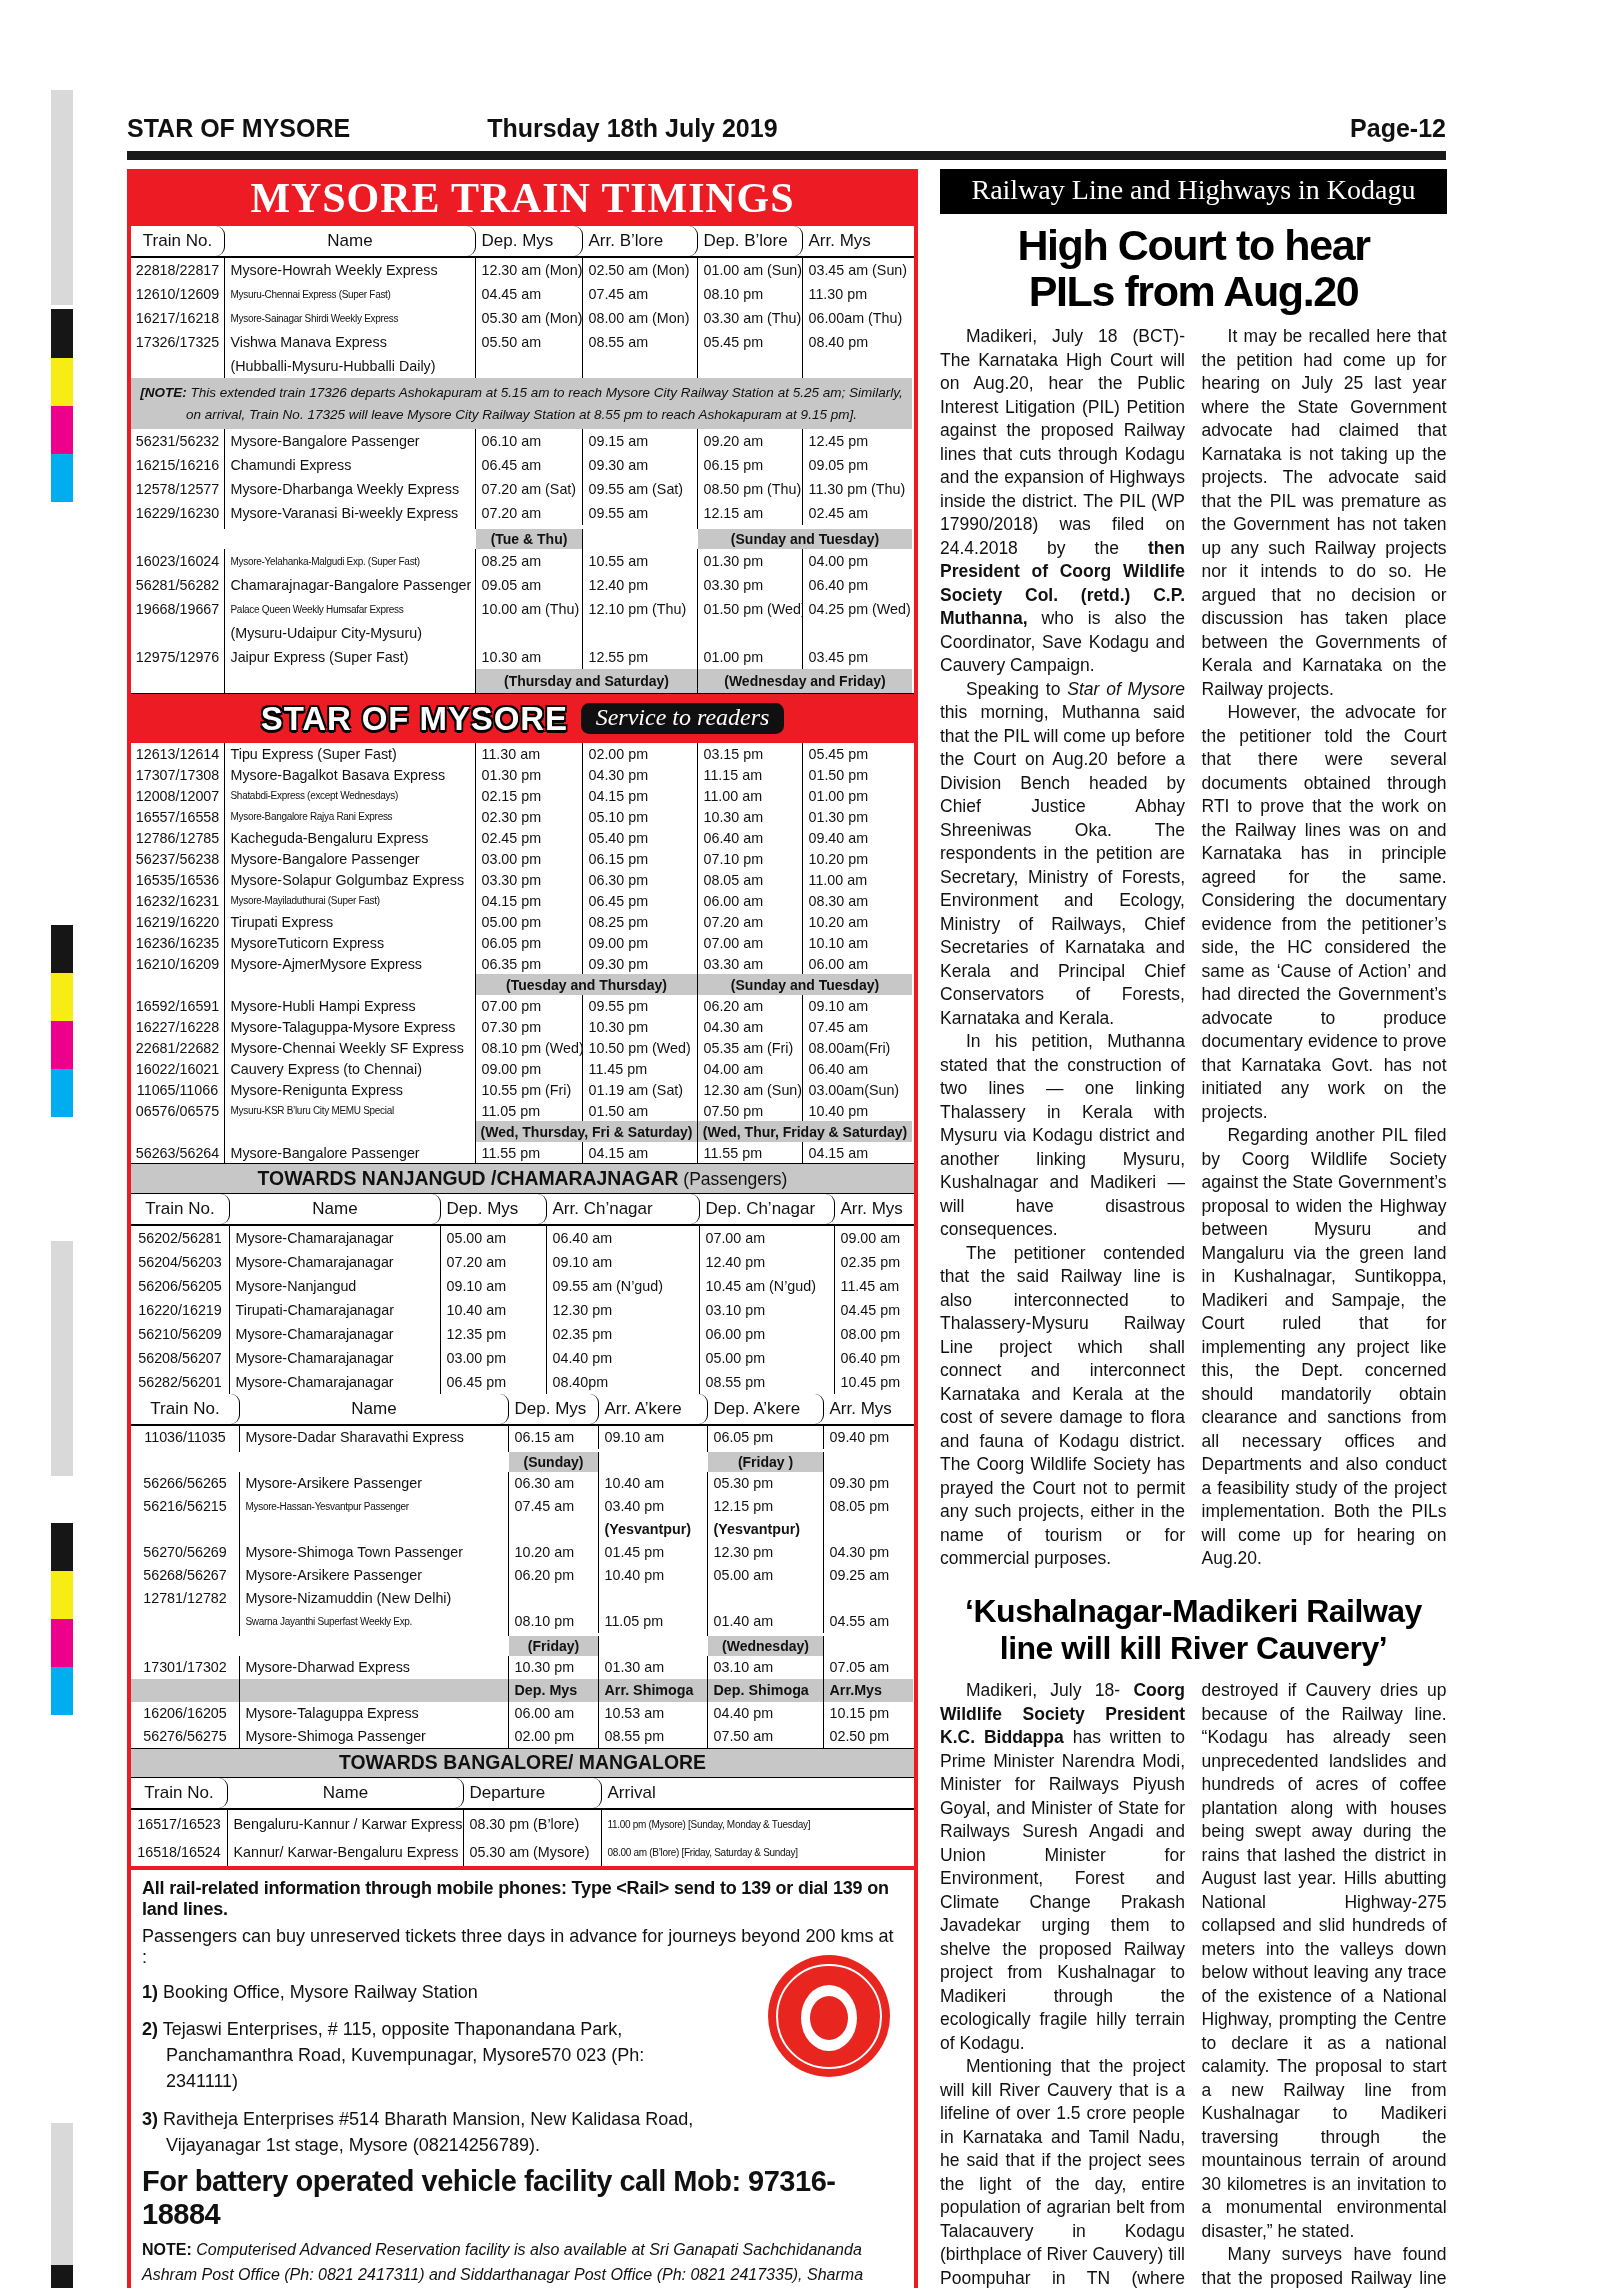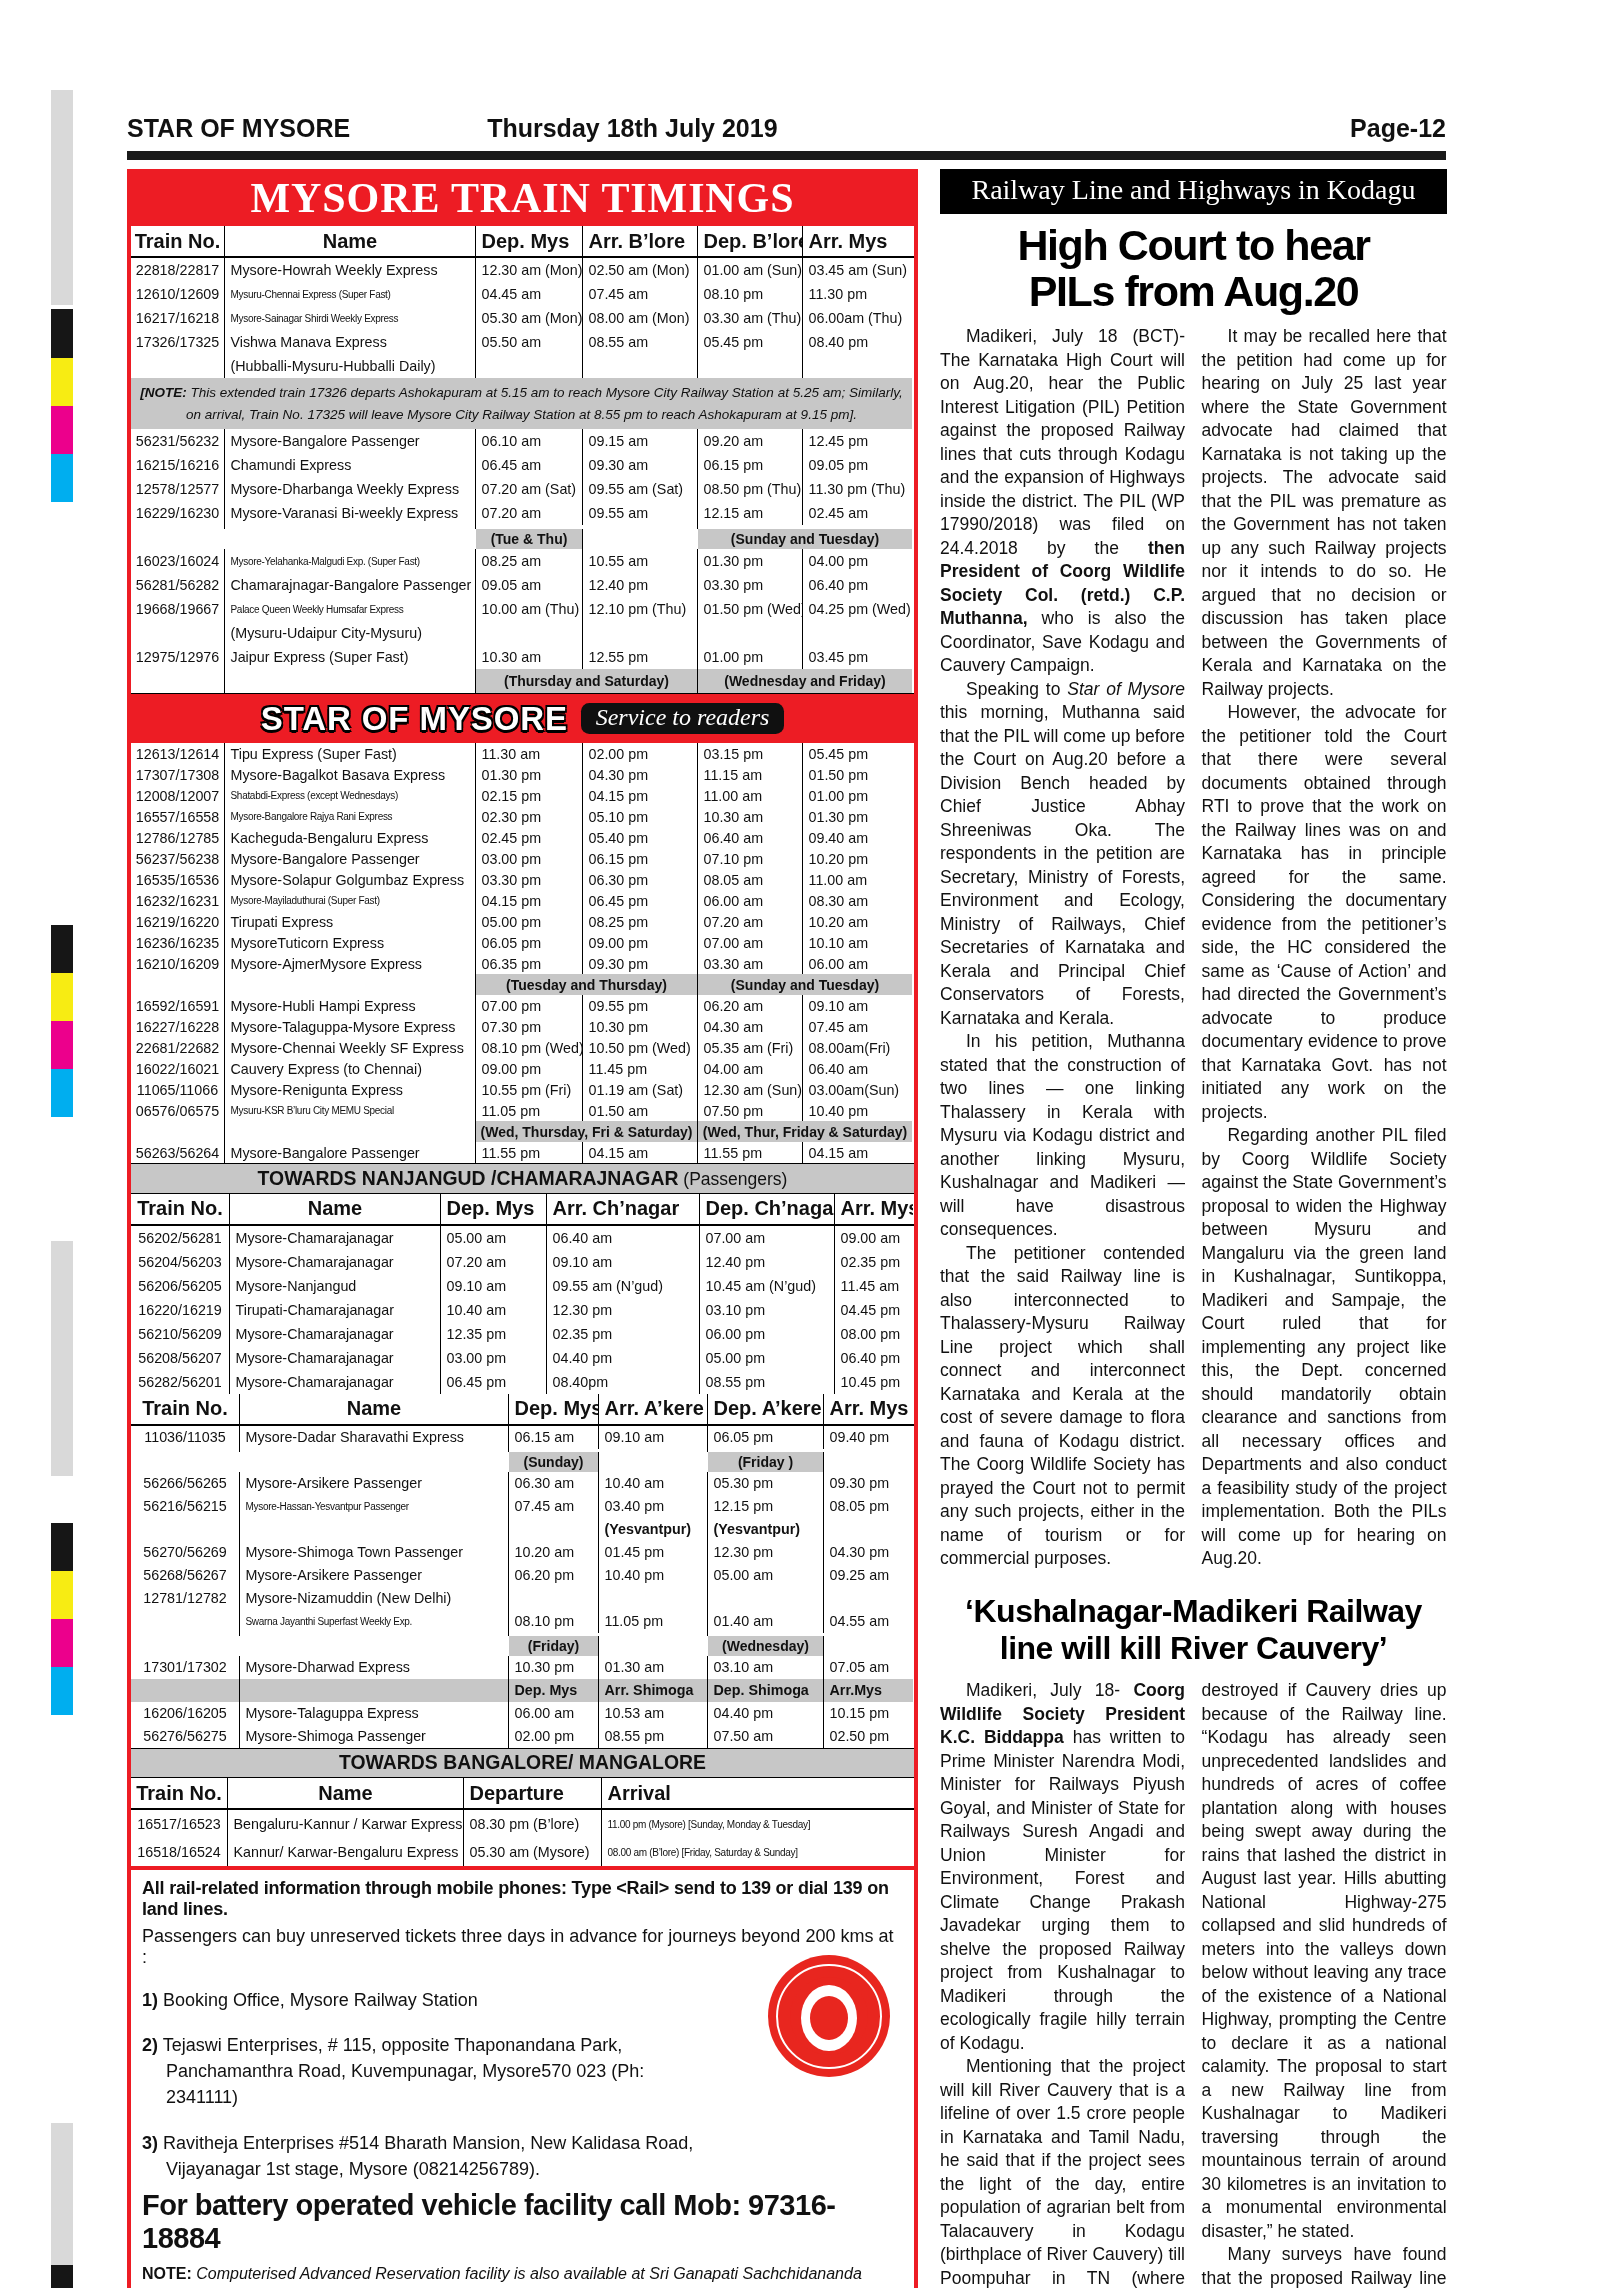--- a/index.html
+++ b/index.html
@@ -31,21 +31,21 @@
   .g-nan {grid-template-columns:99px 211px 106px 153px 135px 78px;}
   .g-has {grid-template-columns:109px 269px 90px 109px 116px 89px;}
   .g-ban {grid-template-columns:97px 236px 138px 311px;}
   .tcell{padding:0.9px 5.5px;font-size:14.3px;border-right:1.8px solid #000;display:flex;align-items:center;
          white-space:nowrap;overflow:hidden;}
   .tcell.no-r{border-right:none;}
   .c0{justify-content:center;text-align:center;}
   .tight{font-size:10px;letter-spacing:-0.3px;}
   .bold{font-weight:bold;}
   .hrow{border-bottom:2.8px solid #000;}
-  .hrow .tcell{font-weight:bold;font-size:20px;min-height:30px;}
+  .hrow .tcell{font-weight:normal;font-size:17px;min-height:30px;border-radius:9px;}
   .hrow .c0,.hrow .c1{justify-content:center;}
   .srow .tcell{background:var(--gray);font-weight:bold;}
   .ann{font-weight:bold;justify-content:center;text-align:center;font-size:14px;}
   .ann.gray{background:var(--gray);}
   .note-cell{background:var(--gray);display:block;font-style:italic;text-align:center;
              white-space:normal;font-size:13.5px;line-height:1.6;padding:3.7px 9.2px;}
   .sec2 .trow{min-height:21px;}
   .has .trow{min-height:23px;}
   .ban .trow{min-height:28px;}
   .band{background:var(--gray);border-top:1.8px solid #000;border-bottom:1.8px solid #000;
@@ -53,21 +53,21 @@
   .band .suffix{font-weight:normal;font-size:17.5px;}
   .svc-banner{background:var(--red);display:flex;align-items:center;justify-content:center;gap:13px;
               padding:5.5px 0;border-top:1.8px solid #000;}
   .svc-brand{font-size:33px;font-weight:900;color:#fff;letter-spacing:0.9px;
              text-shadow:-1.8px -1.8px 0 #000,1.8px -1.8px 0 #000,-1.8px 1.8px 0 #000,1.8px 1.8px 0 #000,0 2.8px 0 #000;}
   .svc-tag{font-family:"Liberation Serif",serif;font-style:italic;font-size:24px;background:#101010;
            color:#fff;padding:0.9px 14.8px 3.7px;border-radius:8.3px;}
   .footer{border-top:4.6px solid var(--red);padding:7.4px 11px 11px;position:relative;background:#fff;}
   .f-line1{font-weight:bold;font-size:18px;letter-spacing:-0.2px;}
   .f-line2{font-size:18px;margin-top:6.5px;}
-  .f-item{font-size:18px;margin-top:19px;padding-left:24px;text-indent:-24px;width:74%;line-height:1.45;}
+  .f-item{font-size:18px;margin-top:11px;padding-left:24px;text-indent:-24px;width:74%;line-height:1.45;}
   .f-big{font-weight:bold;font-size:29px;margin-top:7.4px;letter-spacing:-0.5px;}
   .f-note{font-size:16px;margin-top:7.4px;line-height:1.55;font-style:italic;}
   .f-note b{font-style:normal;}
   .seal{position:absolute;right:24px;top:85px;width:122px;height:122px;border-radius:50%;
         background:#e8261f;}
   .seal .ring{position:absolute;inset:8.3px;border:2.8px solid #fff;border-radius:50%;}
   .seal .core{position:absolute;inset:22px;background:#e8261f;border-radius:50%;}
   .seal .inner-white{position:absolute;left:33px;right:33px;top:29.5px;bottom:26px;background:#fff;border-radius:50%;}
   .seal .center{position:absolute;left:42px;right:42px;top:41px;bottom:37px;background:#e8261f;border-radius:50%;}
 

